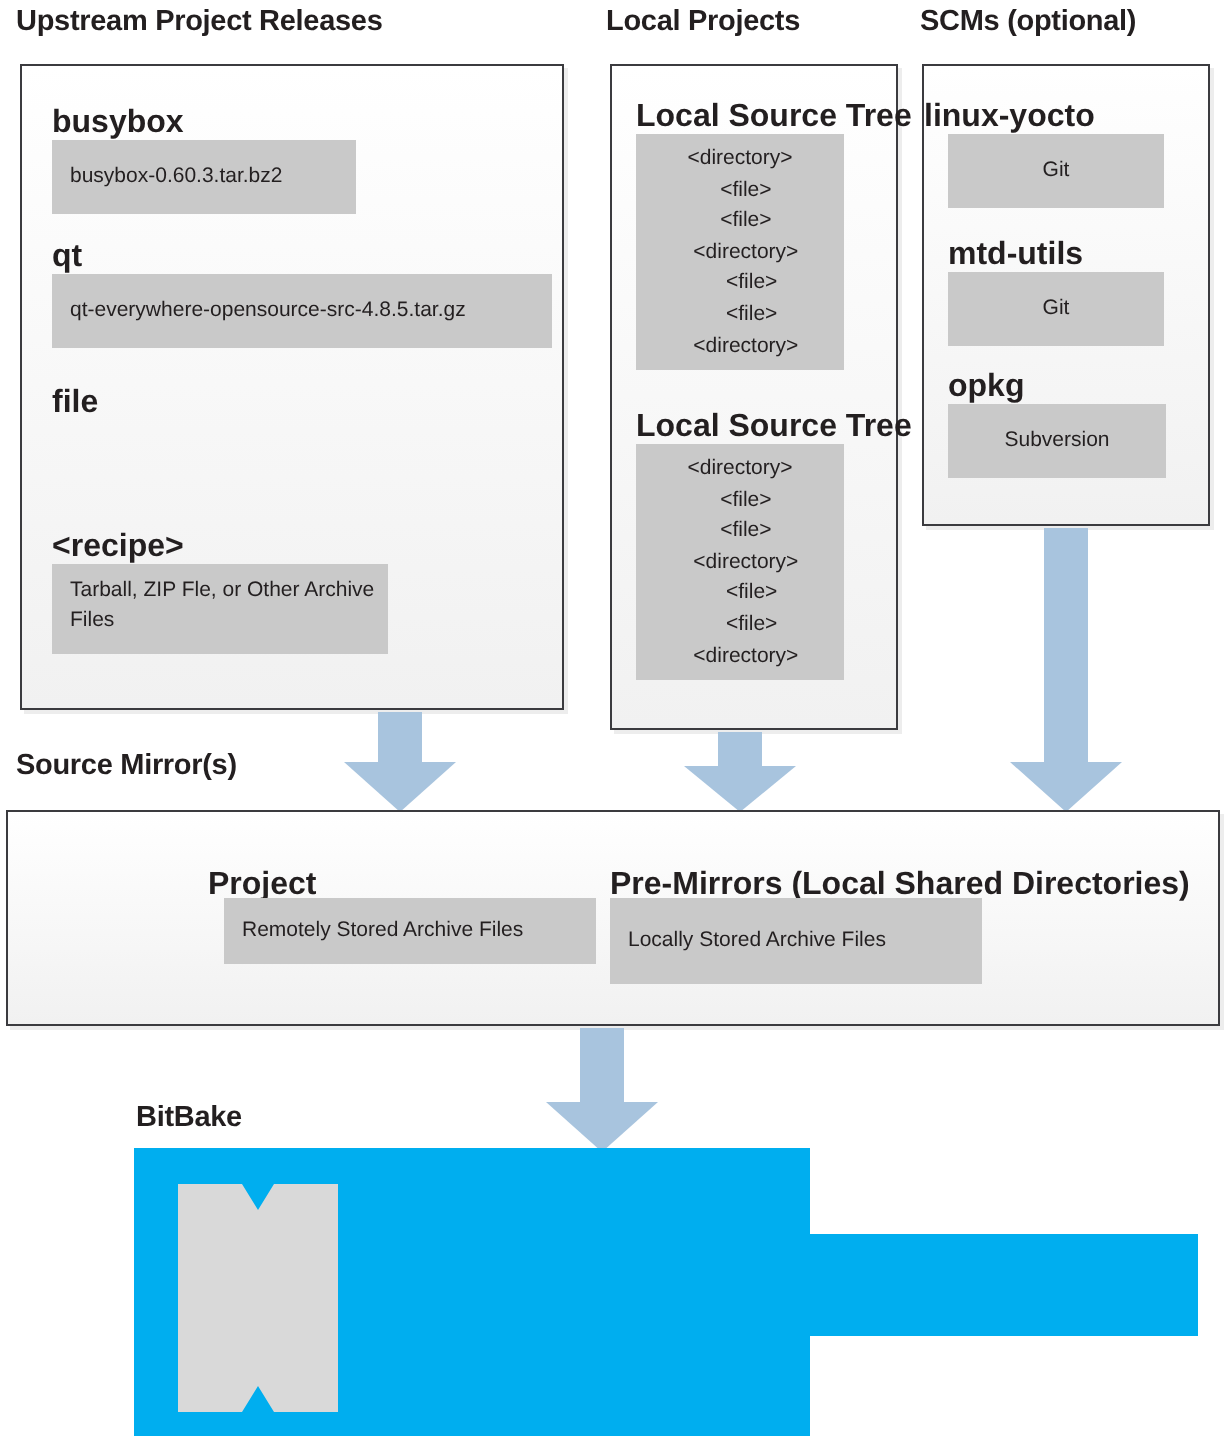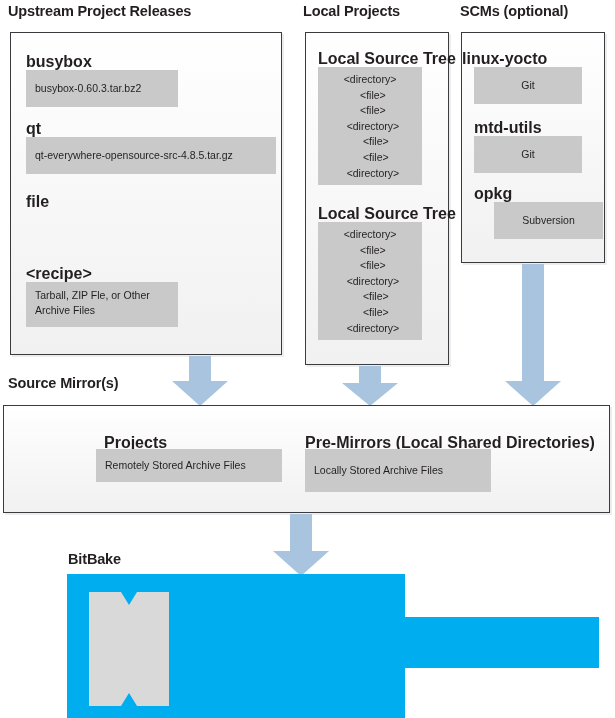--- a/index.html
+++ b/index.html
@@ -134,21 +134,21 @@
 
   <div class="grp-label" style="left:26px; top:53px;">busybox</div>
   <div class="chip left" style="left:26px; top:70px; width:152px; height:37px;">busybox-0.60.3.tar.bz2</div>
 
   <div class="grp-label" style="left:26px; top:120px;">qt</div>
   <div class="chip left" style="left:26px; top:137px; width:250px; height:37px;">qt-everywhere-opensource-src-4.8.5.tar.gz</div>
 
   <div class="grp-label" style="left:26px; top:193px;">file</div>
 
   <div class="grp-label" style="left:26px; top:265px;">&lt;recipe&gt;</div>
-  <div class="chip twoline" style="left:26px; top:282px; width:152px; height:45px;">Tarball, ZIP Fle, or
+  <div class="chip twoline" style="left:26px; top:282px; width:168px; height:45px;">Tarball, ZIP Fle, or
 Other Archive Files</div>
 
   <div class="panel" style="left:305px; top:32px; width:144px; height:333px;">
   </div>
 
   <div class="grp-label" style="left:318px; top:50px;">Local Source Tree</div>
   <div class="chip tree" style="left:318px; top:67px; width:104px; height:118px;">&lt;directory&gt;
   &lt;file&gt;
   &lt;file&gt;
   &lt;directory&gt;
@@ -168,21 +168,21 @@
   <div class="panel" style="left:461px; top:32px; width:144px; height:231px;">
   </div>
 
   <div class="grp-label" style="left:462px; top:50px;">linux-yocto</div>
   <div class="chip center" style="left:474px; top:67px; width:108px; height:37px;">Git</div>
 
   <div class="grp-label" style="left:474px; top:119px;">mtd-utils</div>
   <div class="chip center" style="left:474px; top:136px; width:108px; height:37px;">Git</div>
 
   <div class="grp-label" style="left:474px; top:185px;">opkg</div>
-  <div class="chip center" style="left:474px; top:202px; width:109px; height:37px;margin-left:20px;">Subversion</div>
+  <div class="chip center" style="left:474px; top:202px; width:109px; height:37px;">Subversion</div>
 
   <div class="arrow" style="left:170px; top:356px; width:60px; height:50px;">
     <div class="shaft" style="width:22px; height:25px;"></div>
     <div class="head" style="top:25px; border-left-width:28px; border-right-width:28px; border-top-width:25px;"></div>
   </div>
 
   <div class="arrow" style="left:340px; top:366px; width:60px; height:40px;">
     <div class="shaft" style="width:22px; height:17px;"></div>
     <div class="head" style="top:17px; border-left-width:28px; border-right-width:28px; border-top-width:23px;"></div>
   </div>
@@ -190,22 +190,22 @@
   <div class="arrow" style="left:503px; top:264px; width:60px; height:142px;">
     <div class="shaft" style="width:22px; height:117px;"></div>
     <div class="head" style="top:117px; border-left-width:28px; border-right-width:28px; border-top-width:25px;"></div>
   </div>
 
   <div class="col-title" style="left:8px; top:375px;">Source Mirror(s)</div>
 
   <div class="panel" style="left:3px; top:405px; width:607px; height:108px;">
   </div>
 
-  <div class="grp-label" style="left:104px; top:434px;">Projects</div>
-  <div class="chip left" style="left:96px; top:449px; width:186px; height:33px;">Remotely Stored Archive Files</div>
+  <div class="grp-label" style="left:104px; top:434px;">Project</div>
+  <div class="chip left" style="left:112px; top:449px; width:186px; height:33px;">Remotely Stored Archive Files</div>
 
   <div class="grp-label" style="left:305px; top:434px;">Pre-Mirrors (Local Shared Directories)</div>
   <div class="chip left" style="left:305px; top:449px; width:186px; height:43px;">Locally Stored Archive Files</div>
 
   <div class="arrow" style="left:271px; top:514px; width:60px; height:62px;">
     <div class="shaft" style="width:22px; height:37px;"></div>
     <div class="head" style="top:37px; border-left-width:28px; border-right-width:28px; border-top-width:25px;"></div>
   </div>
 
   <div class="col-title" style="left:68px; top:551px;">BitBake</div>

